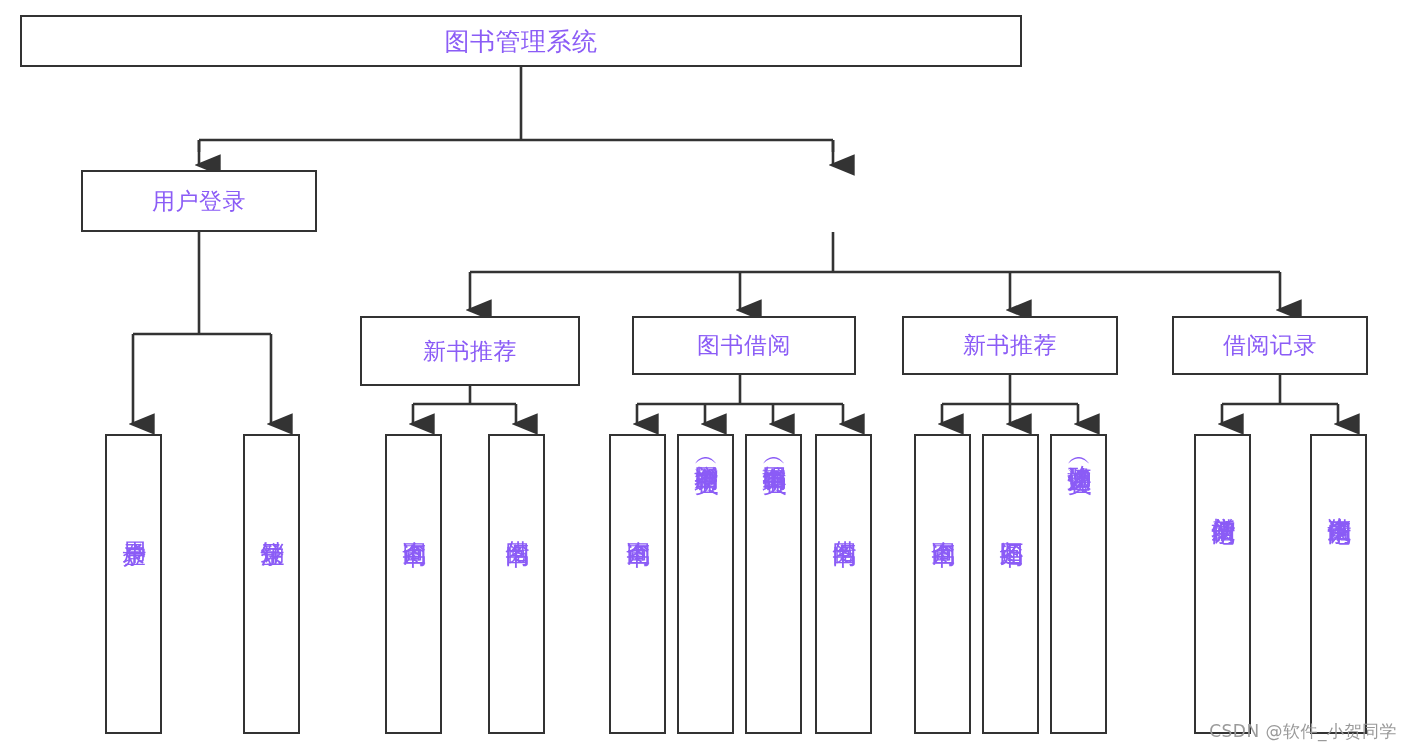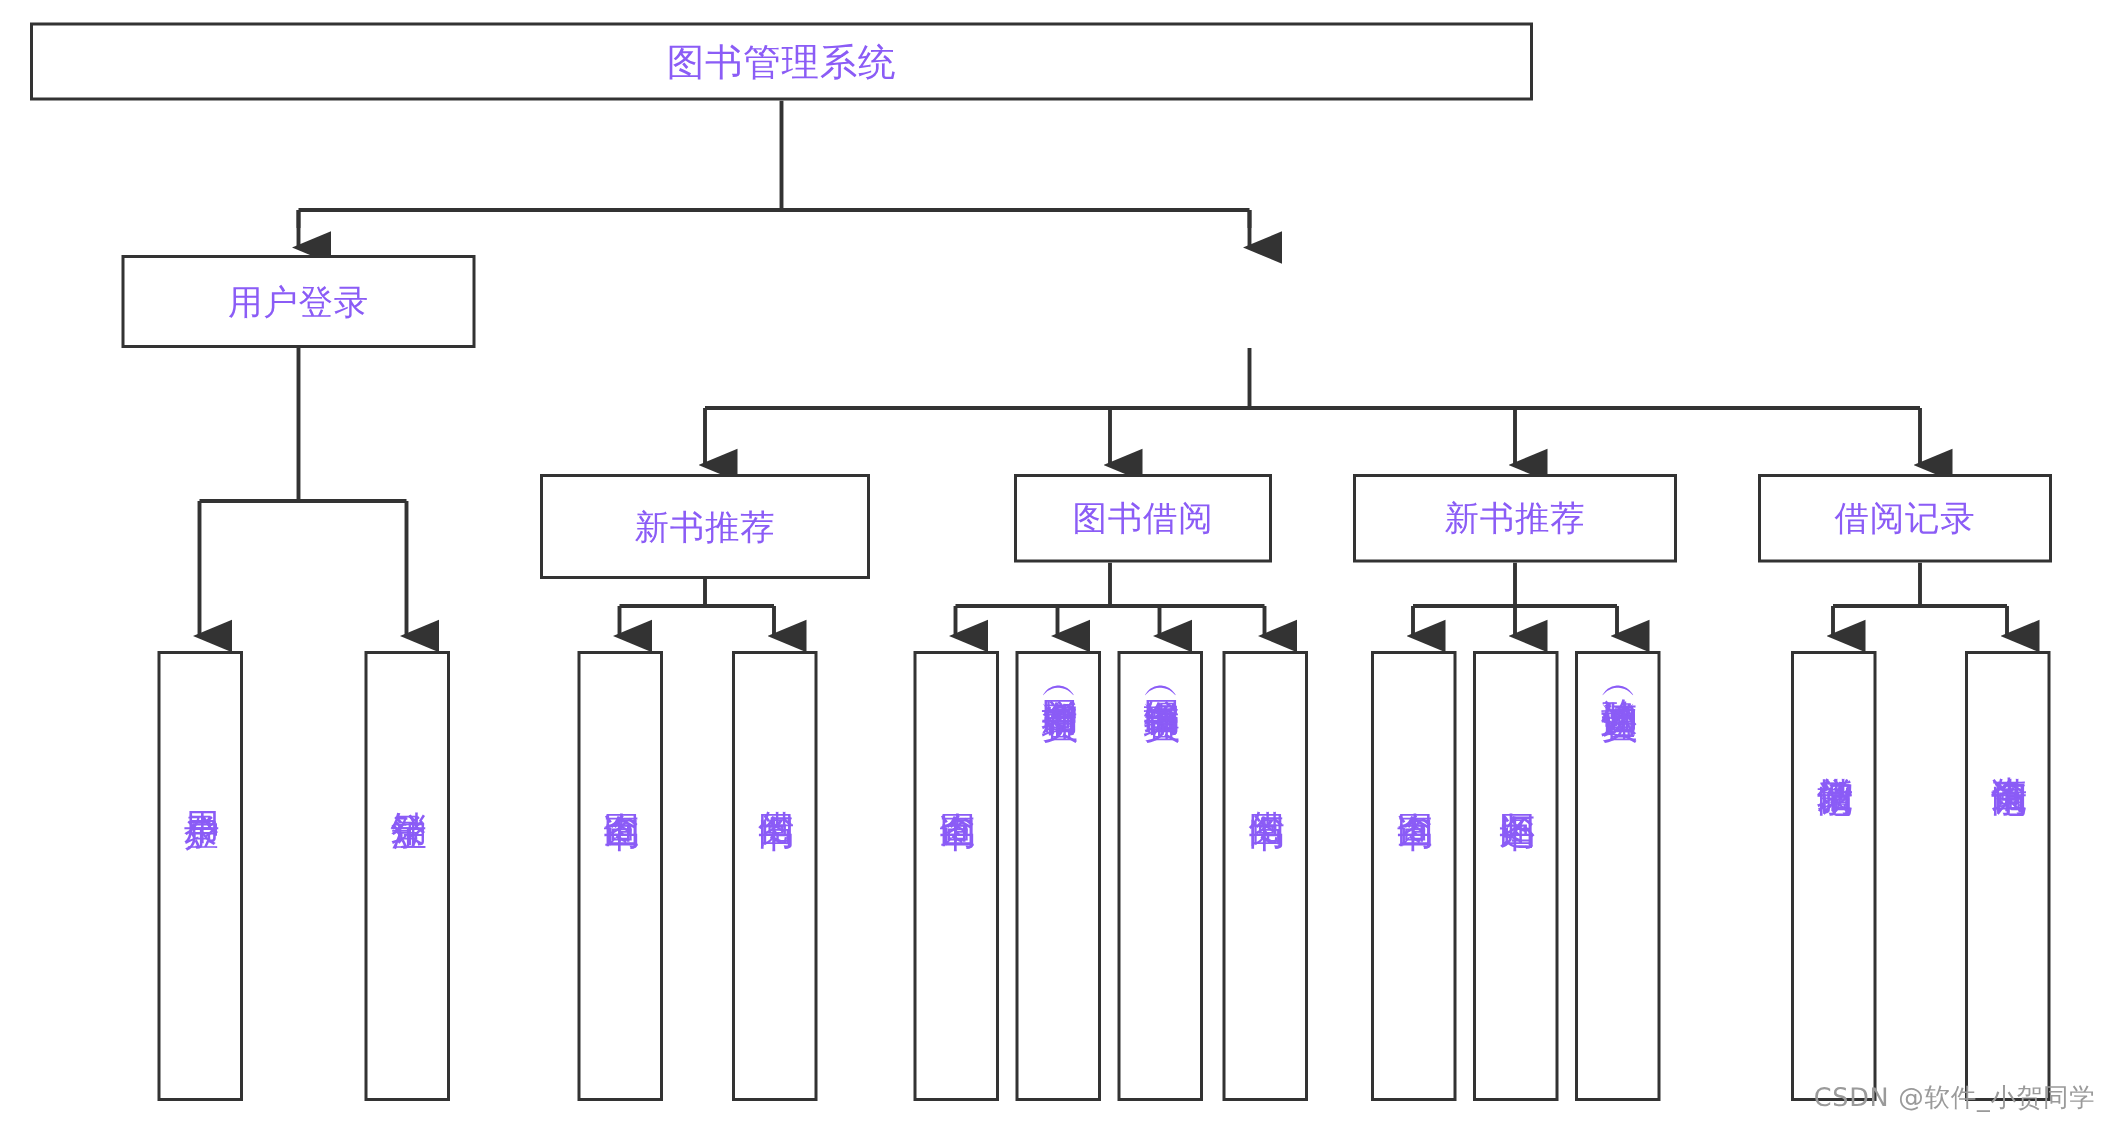--- a/index.html
+++ b/index.html
@@ -141,21 +141,21 @@
     <span class="lbl">图书管理系统</span>
   </div>
 
   <div class="node lvl2" style="left:81px; top:170px; width:236px; height:62px;">
     <span class="lbl">用户登录</span>
   </div>
 
   <div class="node lvl3" style="left:360px; top:316px; width:220px; height:70px;">
     <span class="lbl">新书推荐</span>
   </div>
-  <div class="node lvl3" style="left:632px; top:316px; width:172px; height:59px;margin-left:44px;">
+  <div class="node lvl3" style="left:632px; top:316px; width:224px; height:59px;">
     <span class="lbl">图书借阅</span>
   </div>
   <div class="node lvl3" style="left:902px; top:316px; width:216px; height:59px;">
     <span class="lbl">新书推荐</span>
   </div>
   <div class="node lvl3" style="left:1172px; top:316px; width:196px; height:59px;">
     <span class="lbl">借阅记录</span>
   </div>
 
   <div class="node leaf mid" style="left:105px; top:434px; width:57px; height:300px;">

